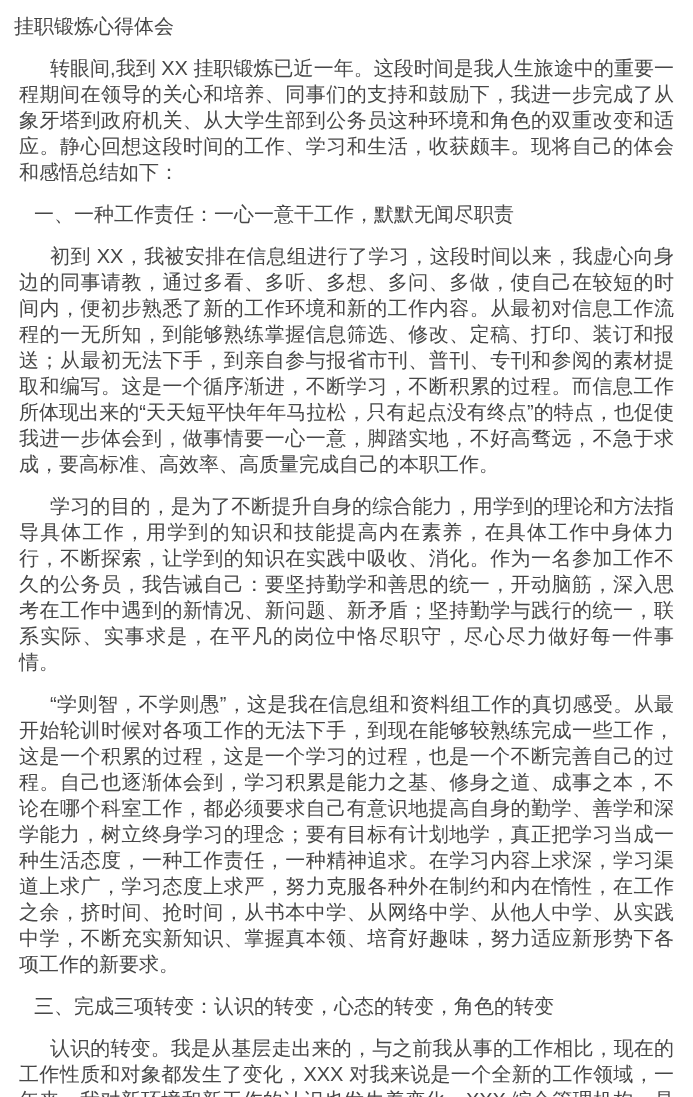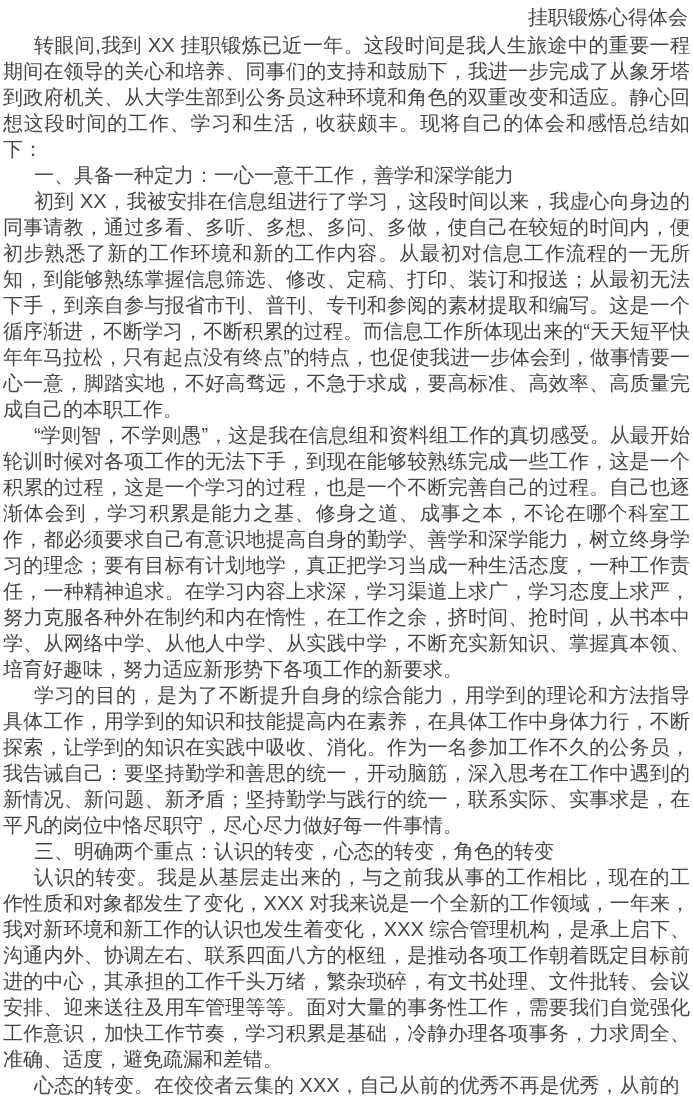--- a/index.html
+++ b/index.html
@@ -18,51 +18,51 @@
     overflow: hidden;
     font-family: "Liberation Sans", "DejaVu Sans", sans-serif;
     font-size: 20px;
     line-height: 26px;
     color: #474747;
     text-align: justify;
     word-break: normal;
     overflow-wrap: break-word;
   }
   .doc-title {
-    margin: 2px;
+    margin: 11px;
     font-size: 20px;
     font-weight: 400;
-    text-align: right;
+    text-align: left;
     line-height: 26px;
   }
   .para {
-    margin: 0;
+    margin: 16px;
     text-indent: 31px;
   }
   .heading {
     margin: 0;
     text-indent: 31px;
     font-weight: 400;
   }
 </style>
 </head>
 <body>
 
 <div class="doc">
   <h1 class="doc-title">挂职锻炼心得体会</h1>
 
   <p class="para">转眼间,我到 XX 挂职锻炼已近一年。这段时间是我人生旅途中的重要一程期间在领导的关心和培养、同事们的支持和鼓励下，我进一步完成了从象牙塔到政府机关、从大学生部到公务员这种环境和角色的双重改变和适应。静心回想这段时间的工作、学习和生活，收获颇丰。现将自己的体会和感悟总结如下：</p>
 
-  <p class="heading">一、具备一种定力：一心一意干工作，善学和深学能力</p>
+  <p class="heading">一、一种工作责任：一心一意干工作，默默无闻尽职责</p>
 
   <p class="para">初到 XX，我被安排在信息组进行了学习，这段时间以来，我虚心向身边的同事请教，通过多看、多听、多想、多问、多做，使自己在较短的时间内，便初步熟悉了新的工作环境和新的工作内容。从最初对信息工作流程的一无所知，到能够熟练掌握信息筛选、修改、定稿、打印、装订和报送；从最初无法下手，到亲自参与报省市刊、普刊、专刊和参阅的素材提取和编写。这是一个循序渐进，不断学习，不断积累的过程。而信息工作所体现出来的“天天短平快年年马拉松，只有起点没有终点”的特点，也促使我进一步体会到，做事情要一心一意，脚踏实地，不好高骛远，不急于求成，要高标准、高效率、高质量完成自己的本职工作。</p>
 
 
+  <p class="para">学习的目的，是为了不断提升自身的综合能力，用学到的理论和方法指导具体工作，用学到的知识和技能提高内在素养，在具体工作中身体力行，不断探索，让学到的知识在实践中吸收、消化。作为一名参加工作不久的公务员，我告诫自己：要坚持勤学和善思的统一，开动脑筋，深入思考在工作中遇到的新情况、新问题、新矛盾；坚持勤学与践行的统一，联系实际、实事求是，在平凡的岗位中恪尽职守，尽心尽力做好每一件事情。</p>
+
   <p class="para">“学则智，不学则愚”，这是我在信息组和资料组工作的真切感受。从最开始轮训时候对各项工作的无法下手，到现在能够较熟练完成一些工作，这是一个积累的过程，这是一个学习的过程，也是一个不断完善自己的过程。自己也逐渐体会到，学习积累是能力之基、修身之道、成事之本，不论在哪个科室工作，都必须要求自己有意识地提高自身的勤学、善学和深学能力，树立终身学习的理念；要有目标有计划地学，真正把学习当成一种生活态度，一种工作责任，一种精神追求。在学习内容上求深，学习渠道上求广，学习态度上求严，努力克服各种外在制约和内在惰性，在工作之余，挤时间、抢时间，从书本中学、从网络中学、从他人中学、从实践中学，不断充实新知识、掌握真本领、培育好趣味，努力适应新形势下各项工作的新要求。</p>
 
-  <p class="para">学习的目的，是为了不断提升自身的综合能力，用学到的理论和方法指导具体工作，用学到的知识和技能提高内在素养，在具体工作中身体力行，不断探索，让学到的知识在实践中吸收、消化。作为一名参加工作不久的公务员，我告诫自己：要坚持勤学和善思的统一，开动脑筋，深入思考在工作中遇到的新情况、新问题、新矛盾；坚持勤学与践行的统一，联系实际、实事求是，在平凡的岗位中恪尽职守，尽心尽力做好每一件事情。</p>
-
-  <p class="heading">三、明确两个重点：认识的转变，心态的转变，角色的转变</p>
+  <p class="heading">三、完成三项转变：认识的转变，心态的转变，角色的转变</p>
 
   <p class="para">认识的转变。我是从基层走出来的，与之前我从事的工作相比，现在的工作性质和对象都发生了变化，XXX 对我来说是一个全新的工作领域，一年来，我对新环境和新工作的认识也发生着变化，XXX 综合管理机构，是承上启下、沟通内外、协调左右、联系四面八方的枢纽，是推动各项工作朝着既定目标前进的中心，其承担的工作千头万绪，繁杂琐碎，有文书处理、文件批转、会议安排、迎来送往及用车管理等等。面对大量的事务性工作，需要我们自觉强化工作意识，加快工作节奏，学习积累是基础，冷静办理各项事务，力求周全、准确、适度，避免疏漏和差错。</p>
 
   <p class="para">心态的转变。在佼佼者云集的 XXX，自己从前的优秀不再是优秀，从前的</p>
 </div>
 
 </body></html>

